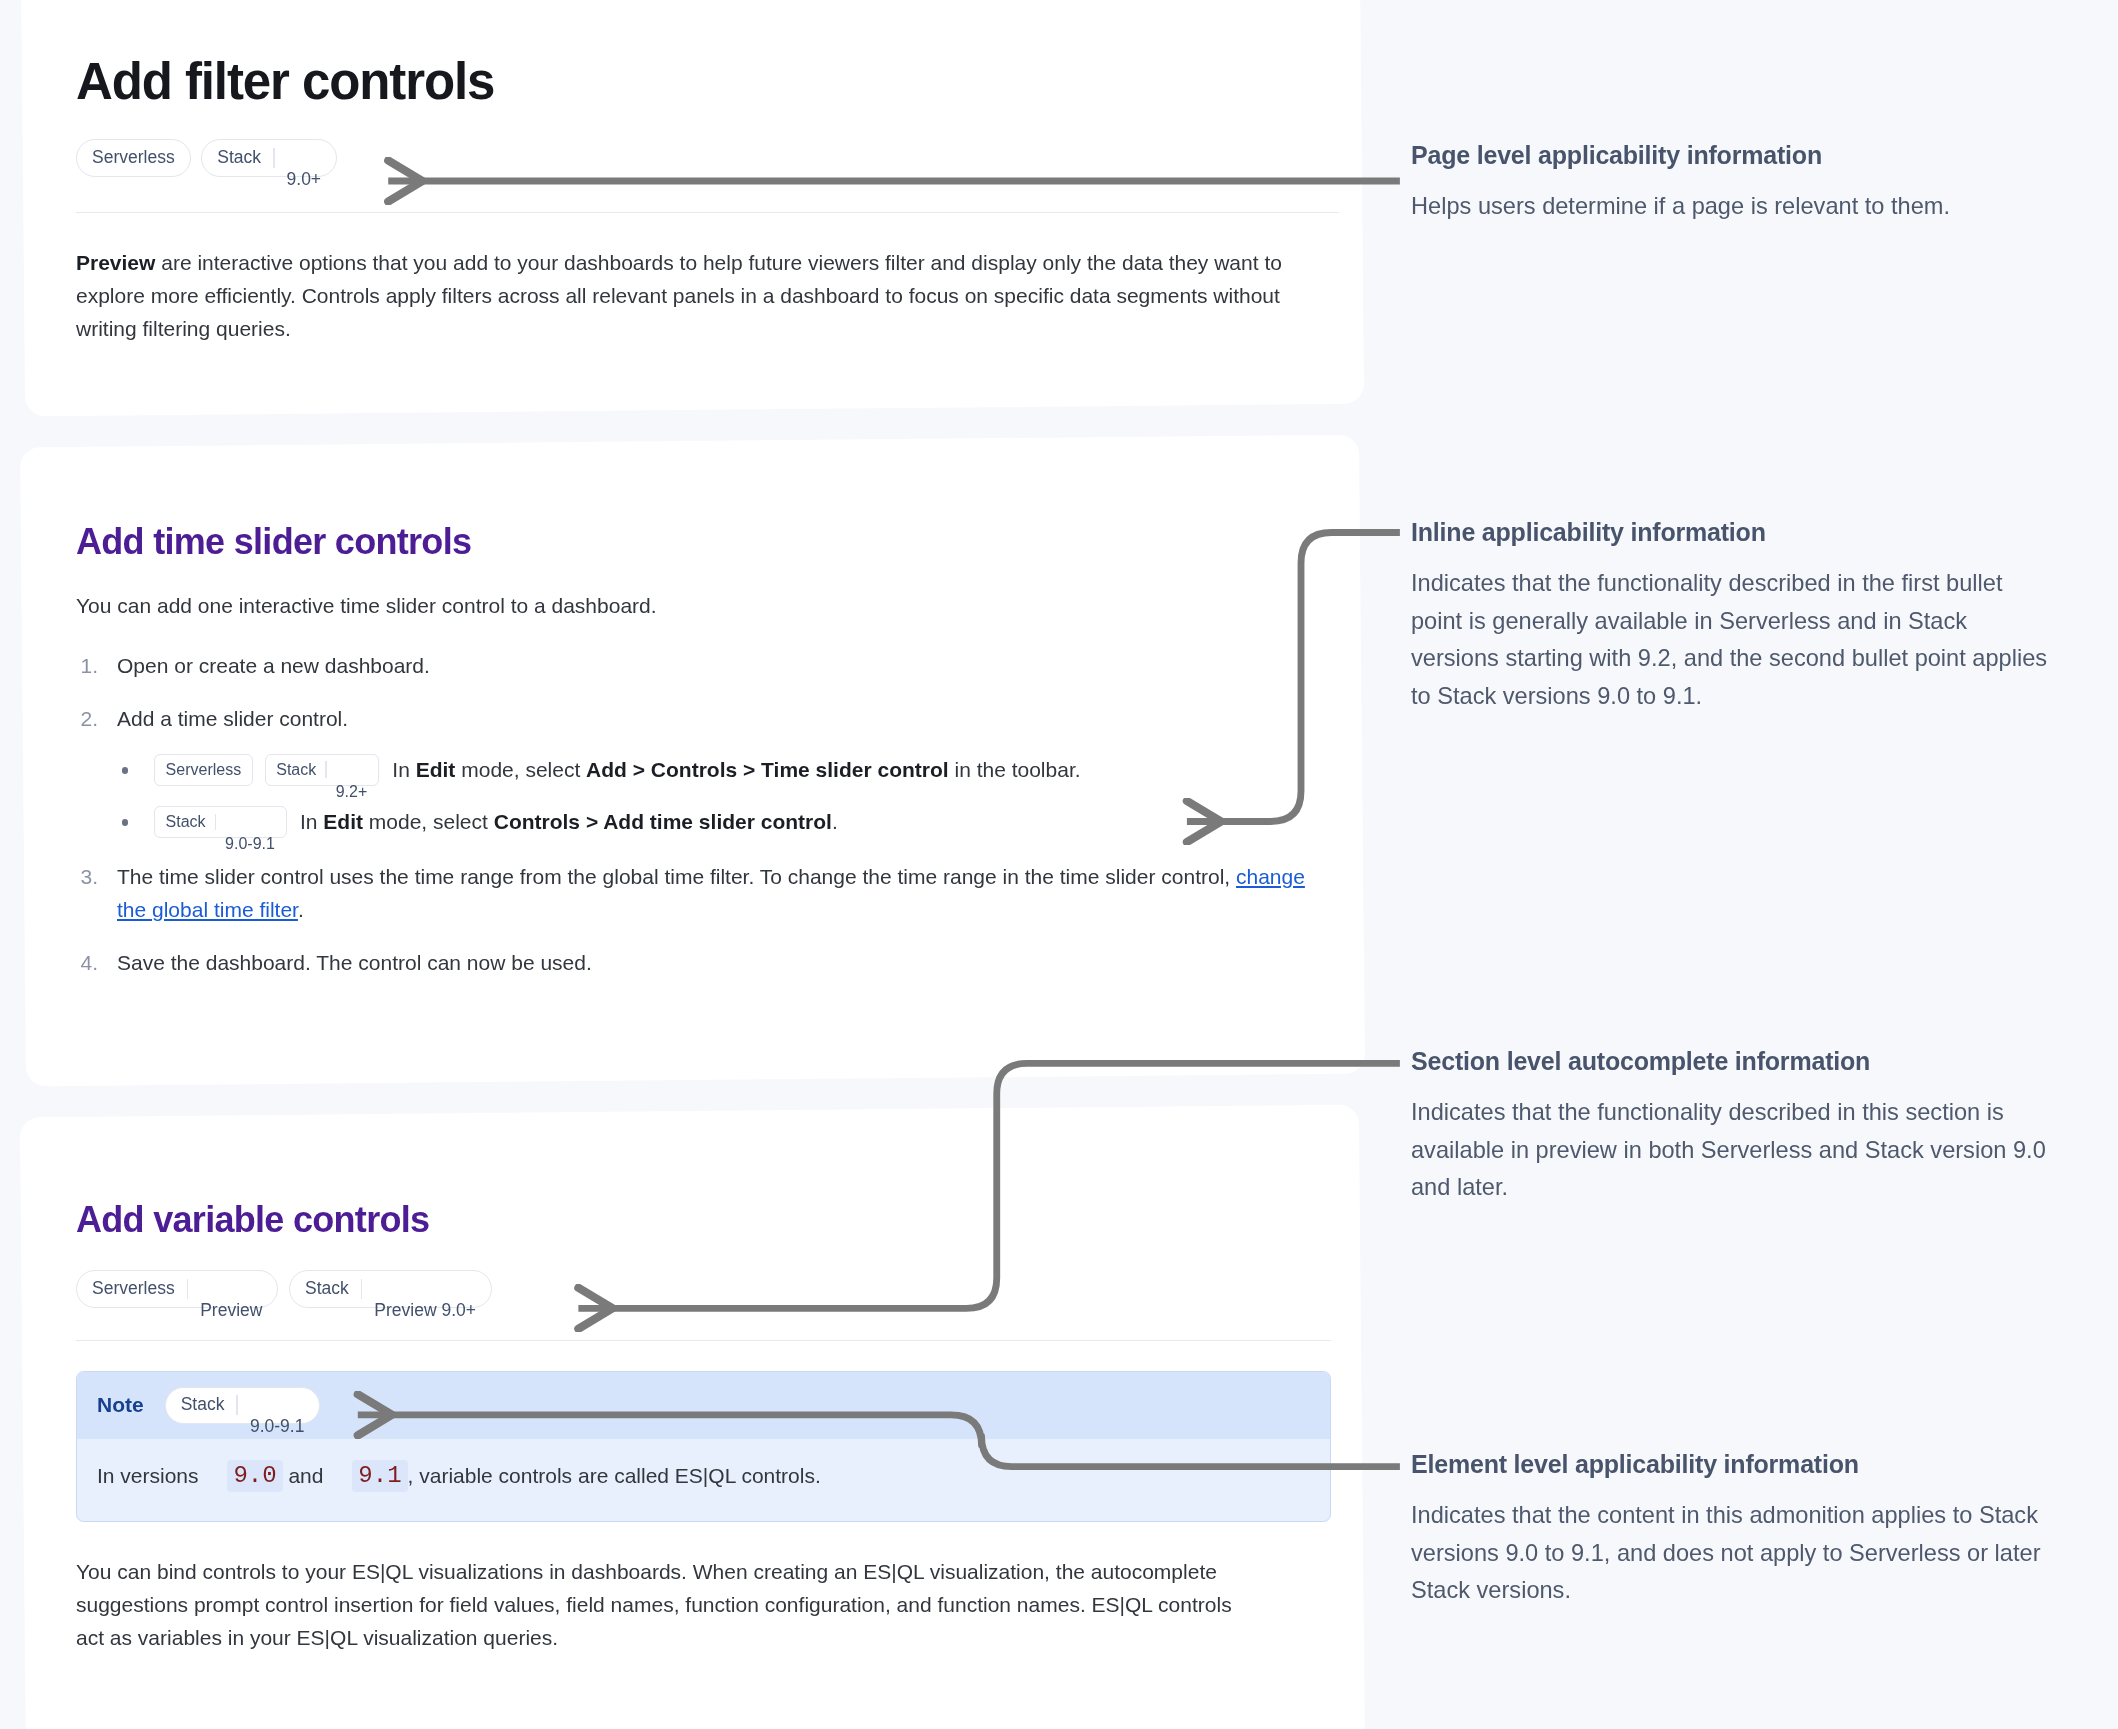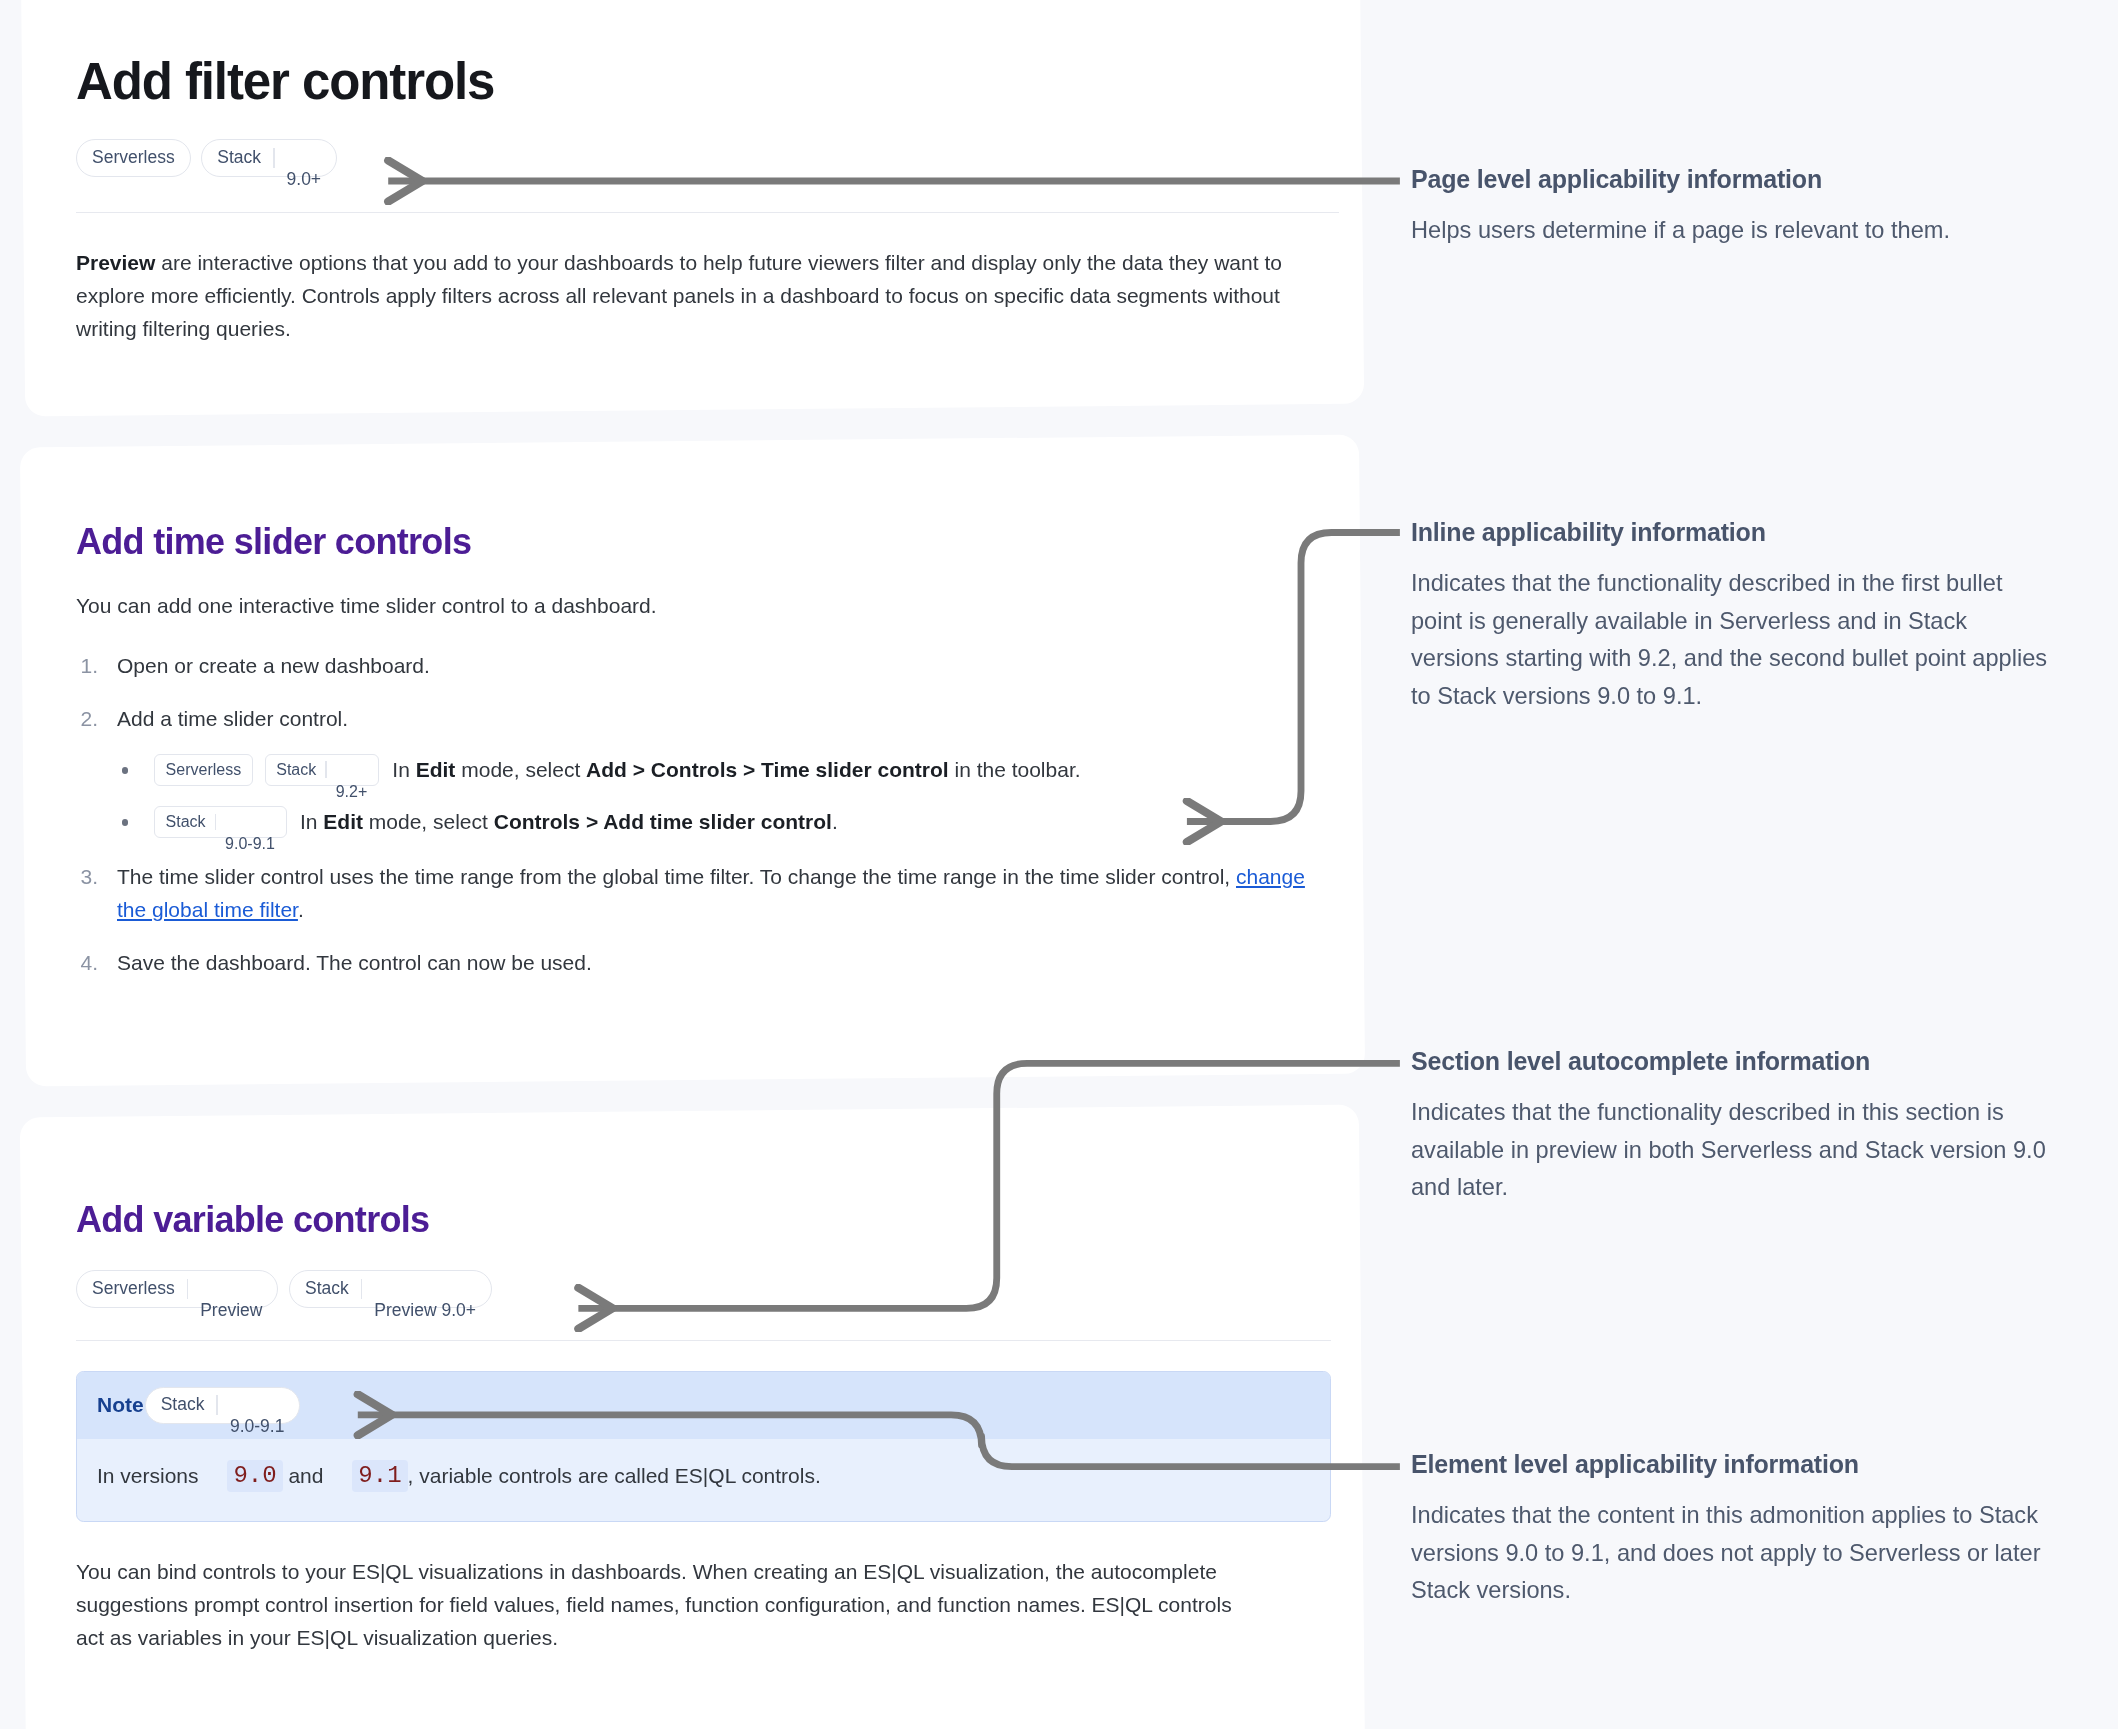--- a/index.html
+++ b/index.html
@@ -158,21 +158,21 @@
   .note {
     border: 1.5px solid #c9d8f5;
     border-radius: 7.6px;
     overflow: hidden;
     background: #e8f0fd;
   }
   .note-head {
     background: #d6e4fb;
     display: flex;
     align-items: center;
-    gap: 1px;
+    gap: 21px;
     padding: 15px 20px;
   }
   .note-label {
     font-size: 21px;
     font-weight: 700;
     color: #17408f;
   }
   .note-body {
     padding: 20px 20px 26px 20px;
     font-size: 21px;
@@ -318,21 +318,21 @@
           <i class="sep"></i>
           <span class="ver">9.0-9.1</span>
         </span>
       </div>
       <div class="note-body"><span>In versions </span><code class="inline-code">9.0</code><span> and </span><code class="inline-code">9.1</code><span>, variable controls are called ES|QL controls.</span></div>
     </div>
 
     <p class="body" style="margin-top:33px; width:1187px;">You can bind controls to your ES|QL visualizations in dashboards. When creating an ES|QL visualization, the autocomplete suggestions prompt control insertion for field values, field names, function configuration, and function names. ES|QL controls act as variables in your ES|QL visualization queries.</p>
   </div>
 
-  <div class="anno" style="top:164px;">
+  <div class="anno" style="top:140px;">
     <div class="anno-title">Page level applicability information</div>
     <div class="anno-body" style="width:616px;">Helps users determine if a page is relevant to them.</div>
   </div>
 
   <div class="anno" style="top:517px;">
     <div class="anno-title">Inline applicability information</div>
     <div class="anno-body" style="width:639px;">Indicates that the functionality described in the first bullet point is generally available in Serverless and in Stack versions starting with 9.2, and the second bullet point applies to Stack versions 9.0 to 9.1.</div>
   </div>
 
   <div class="anno" style="top:1046px;">

